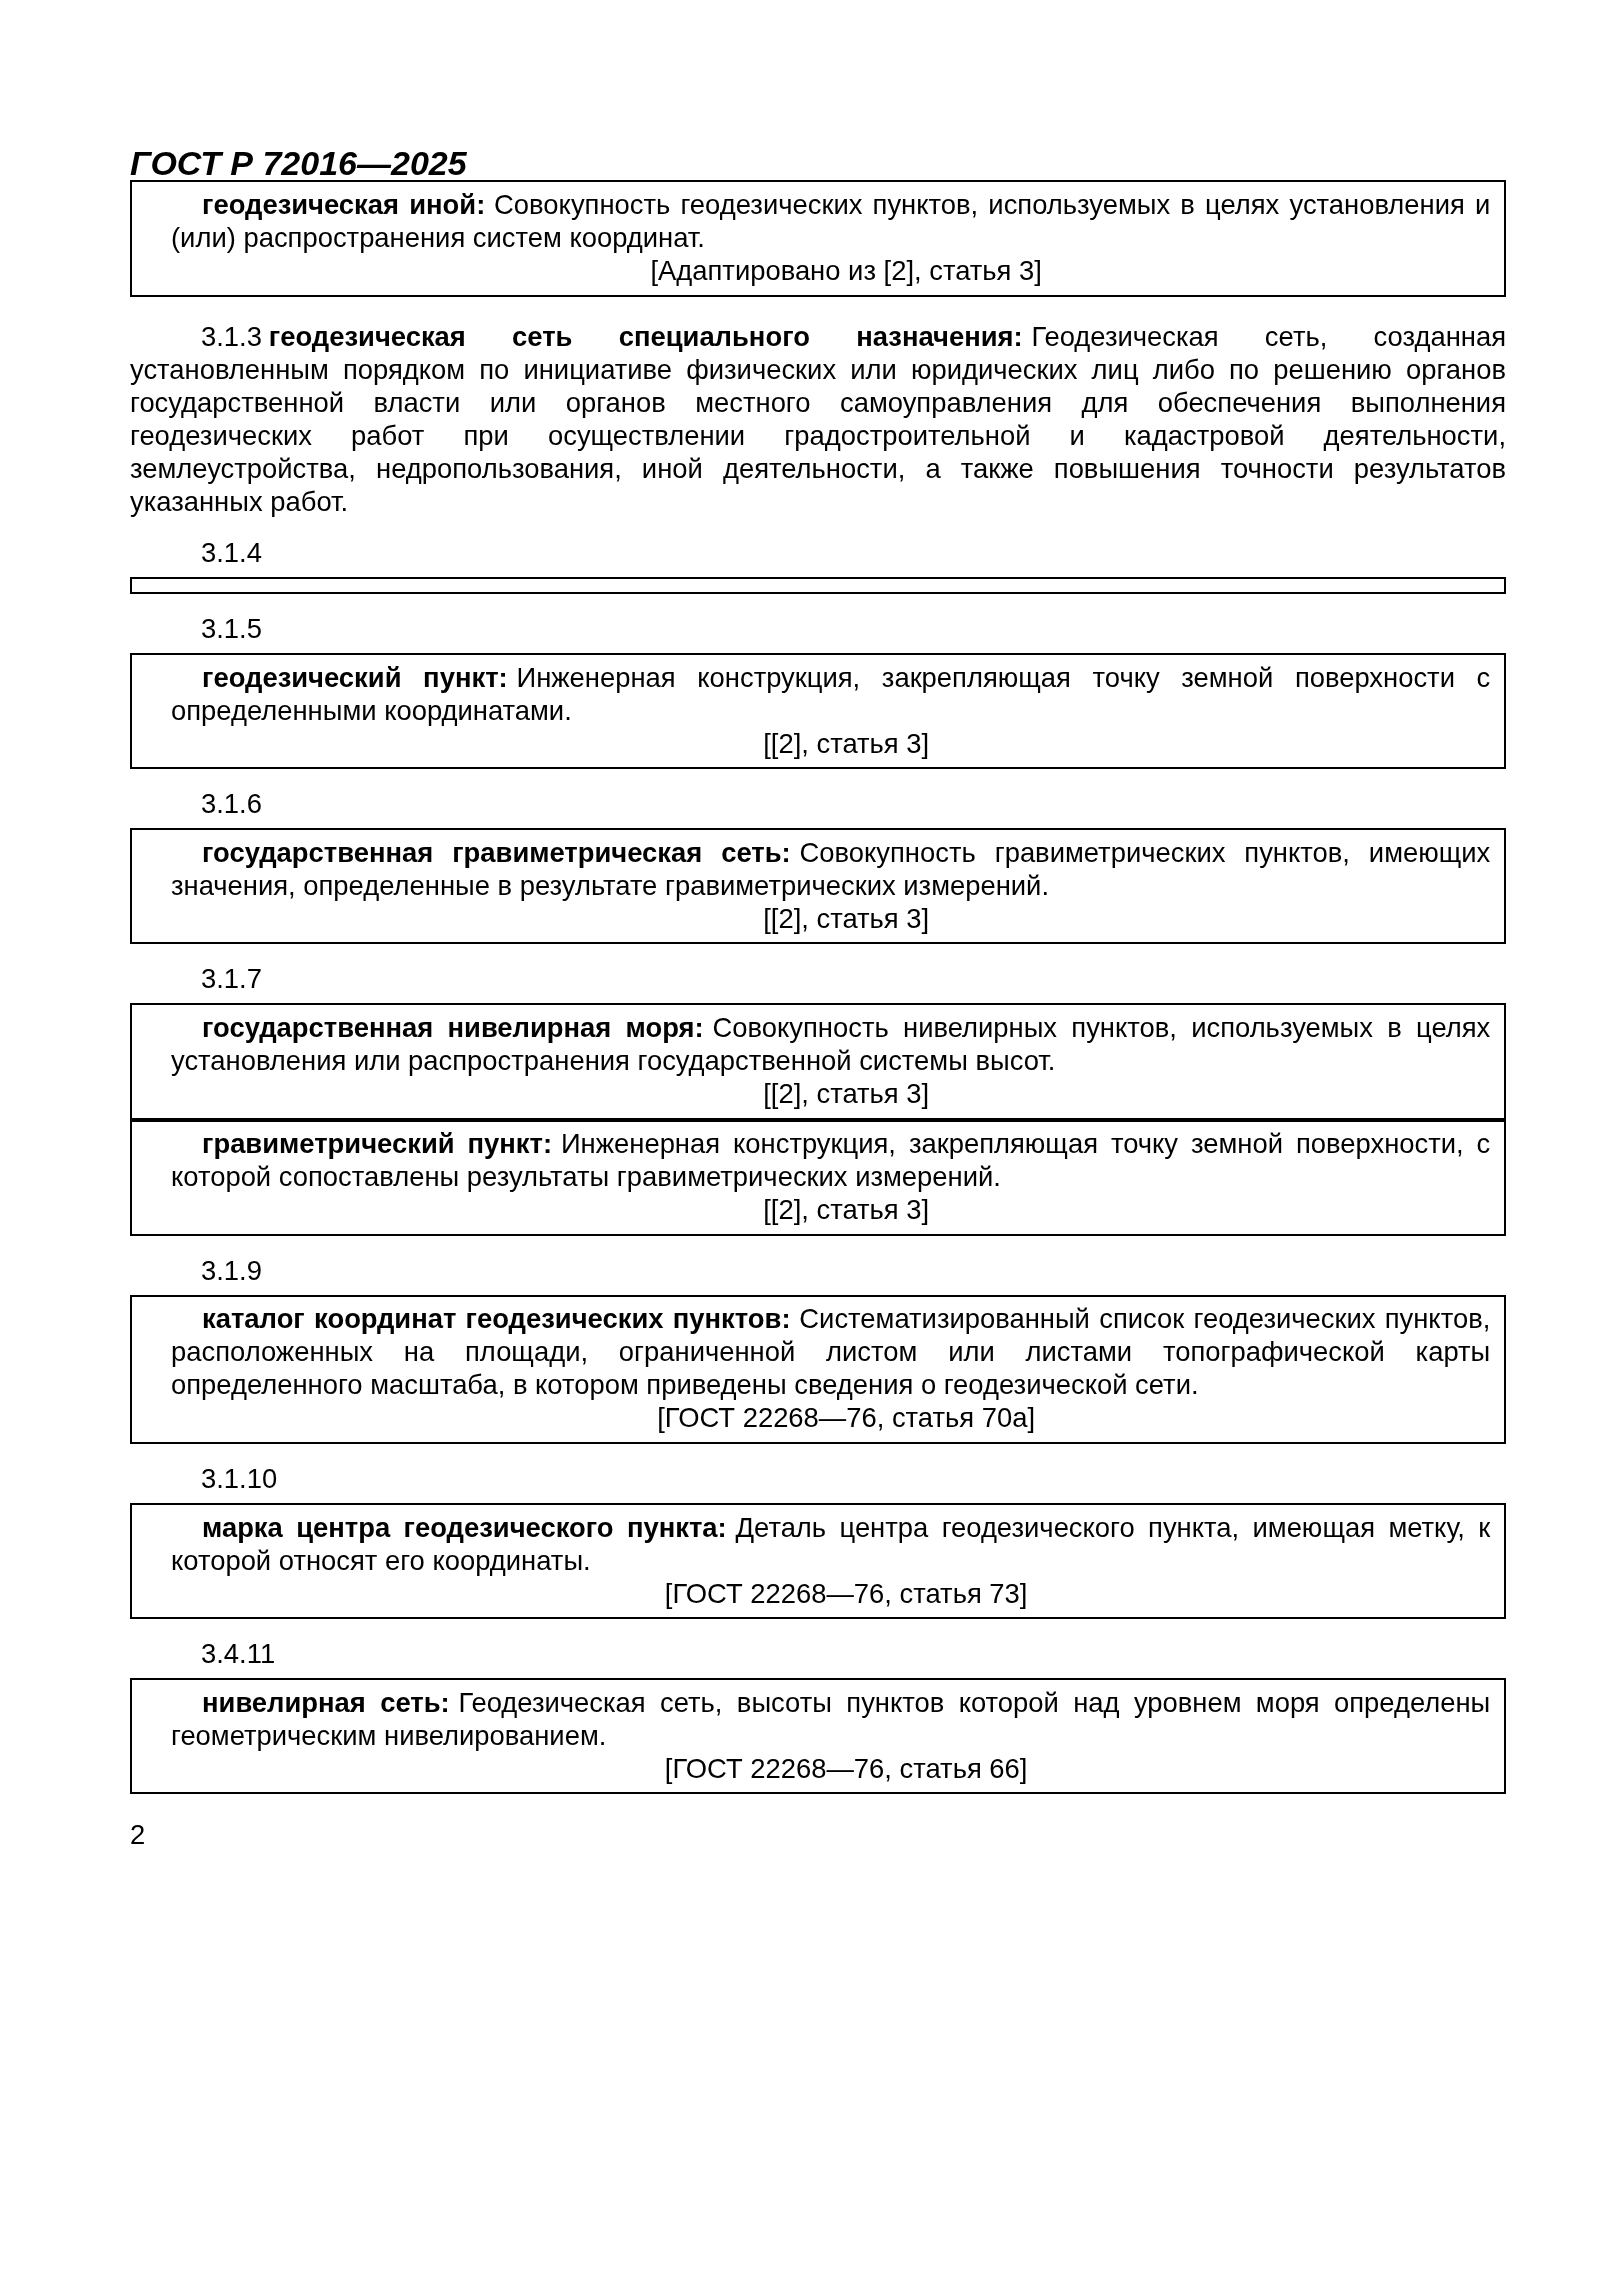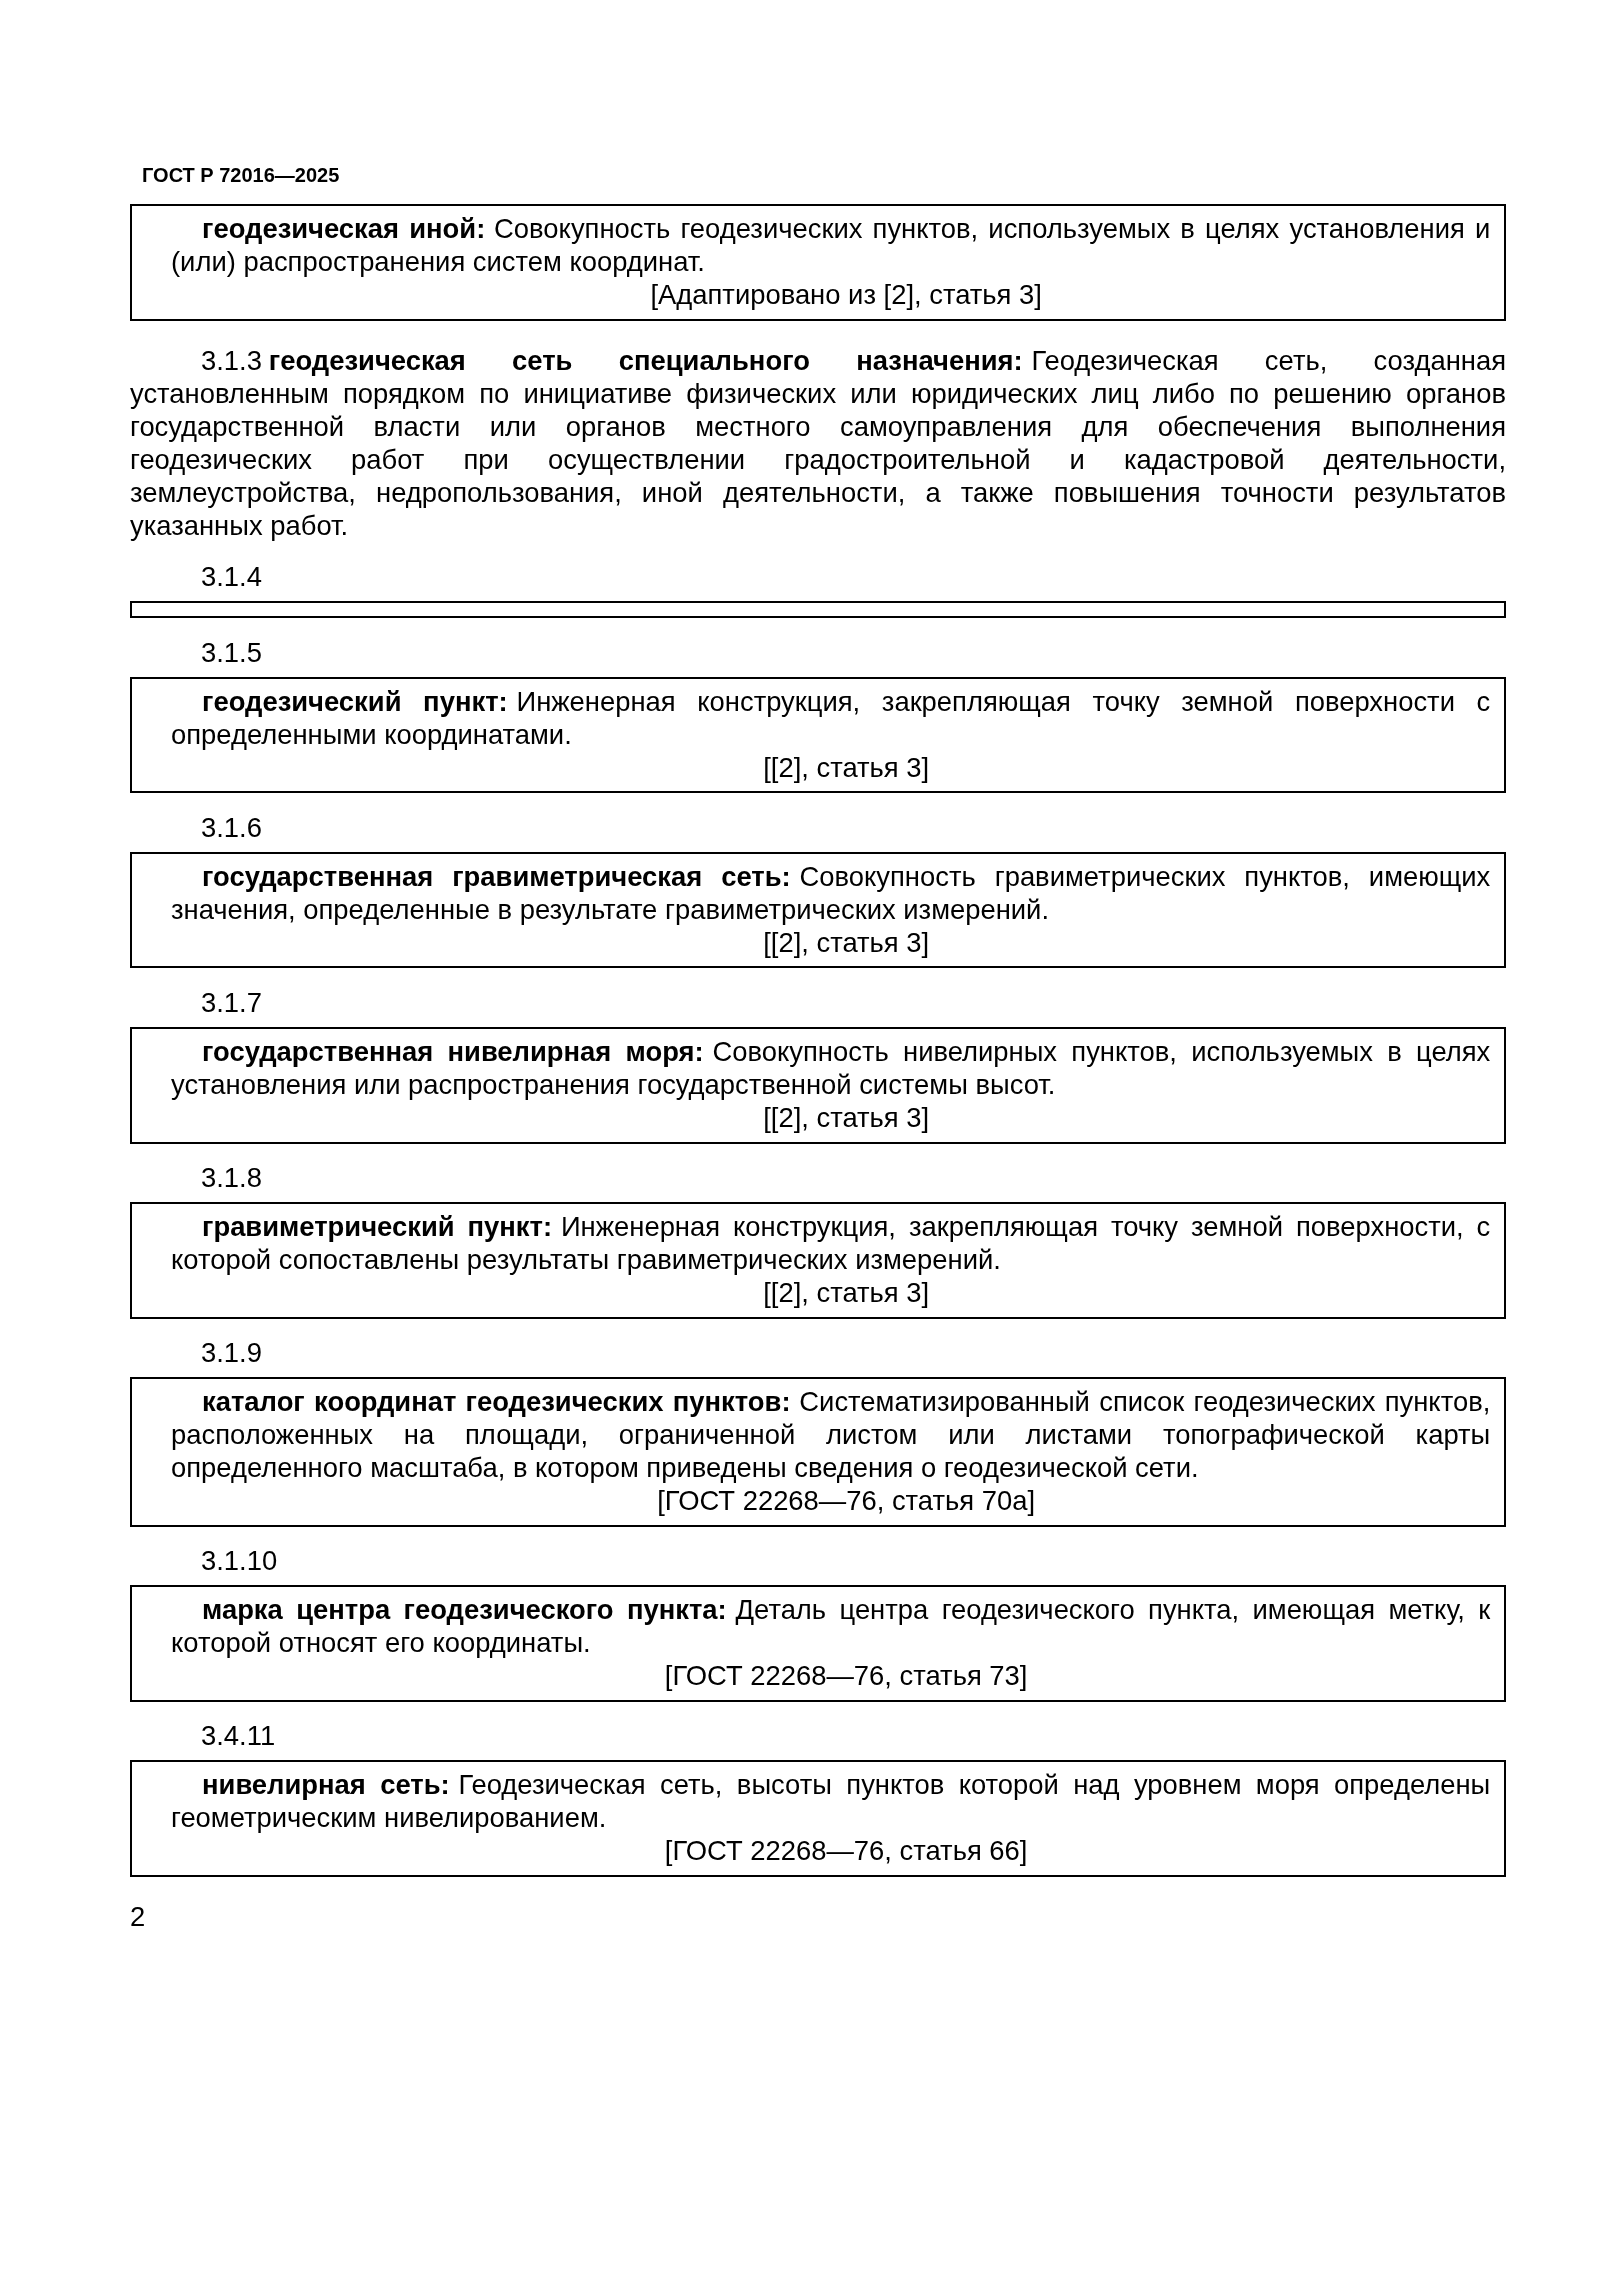--- a/index.html
+++ b/index.html
@@ -16,23 +16,24 @@
   .page {
     box-sizing: border-box;
     width: 1621px;
     height: 2293px;
     padding: 147px 115px 0 130px;
     position: relative;
     overflow: hidden;
   }
   .doc-header {
     font-weight: bold;
-    font-size: 20px;
+    font-size: 34px;
     line-height: 33px;
-    margin: 12px;
+    margin: 0;
+    font-style: italic;
   }
   .term-number {
     margin: 17.6px 0 7.8px 71px;
     line-height: 33px;
   }
   .term-number.first { margin-top: 43px; }
   .def-box {
     border: 2.9px solid #000000;
     padding: 5.9px 13.7px 7.8px 39px;
   }
@@ -94,21 +95,20 @@
     <p class="def-text"><b class="term-label">государственная гравиметрическая сеть:</b><span>Совокупность гравиметрических пунктов, имеющих значения, определенные в результате гравиметрических измерений.</span></p>
     <p class="def-source">[[2], статья 3]</p>
   </div>
 
   <p class="term-number">3.1.7</p>
   <div class="def-box">
     <p class="def-text"><b class="term-label">государственная нивелирная моря:</b><span>Совокупность нивелирных пунктов, используемых в целях установления или распространения государственной системы высот.</span></p>
     <p class="def-source">[[2], статья 3]</p>
   </div>
 
-  <p class="term-number">3.1.8</p>
   <div class="def-box">
     <p class="def-text"><b class="term-label">гравиметрический пункт:</b><span>Инженерная конструкция, закрепляющая точку земной поверхности, с которой сопоставлены результаты гравиметрических измерений.</span></p>
     <p class="def-source">[[2], статья 3]</p>
   </div>
 
   <p class="term-number">3.1.9</p>
   <div class="def-box">
     <p class="def-text"><b class="term-label">каталог координат геодезических пунктов:</b><span>Систематизированный список геодезических пунктов, расположенных на площади, ограниченной листом или листами топографической карты определенного масштаба, в котором приведены сведения о геодезической сети.</span></p>
     <p class="def-source">[ГОСТ 22268—76, статья 70а]</p>
   </div>

